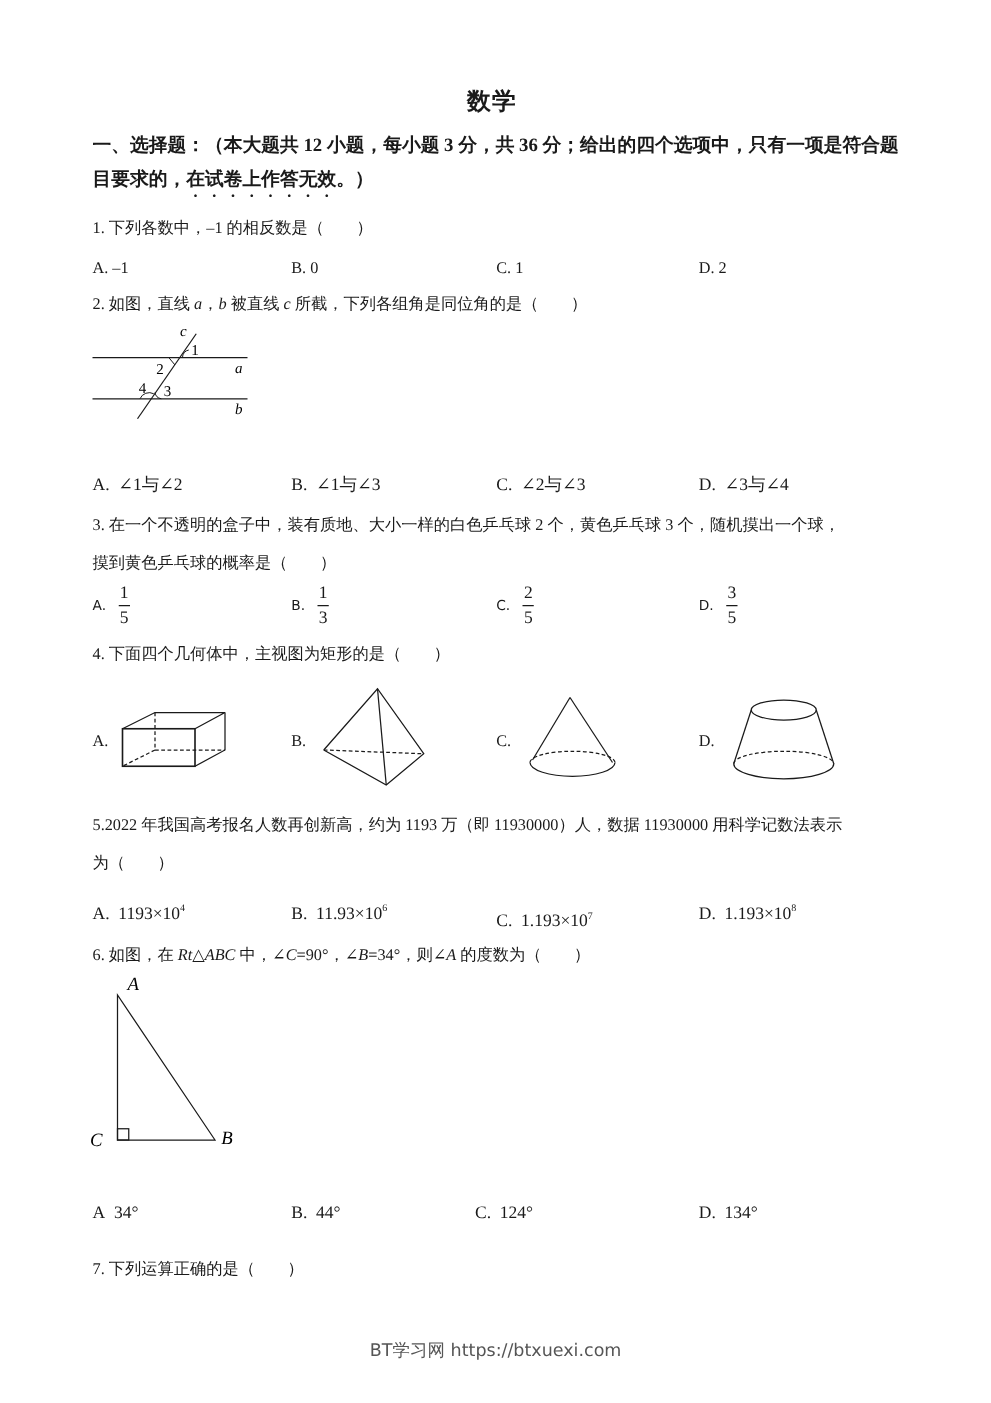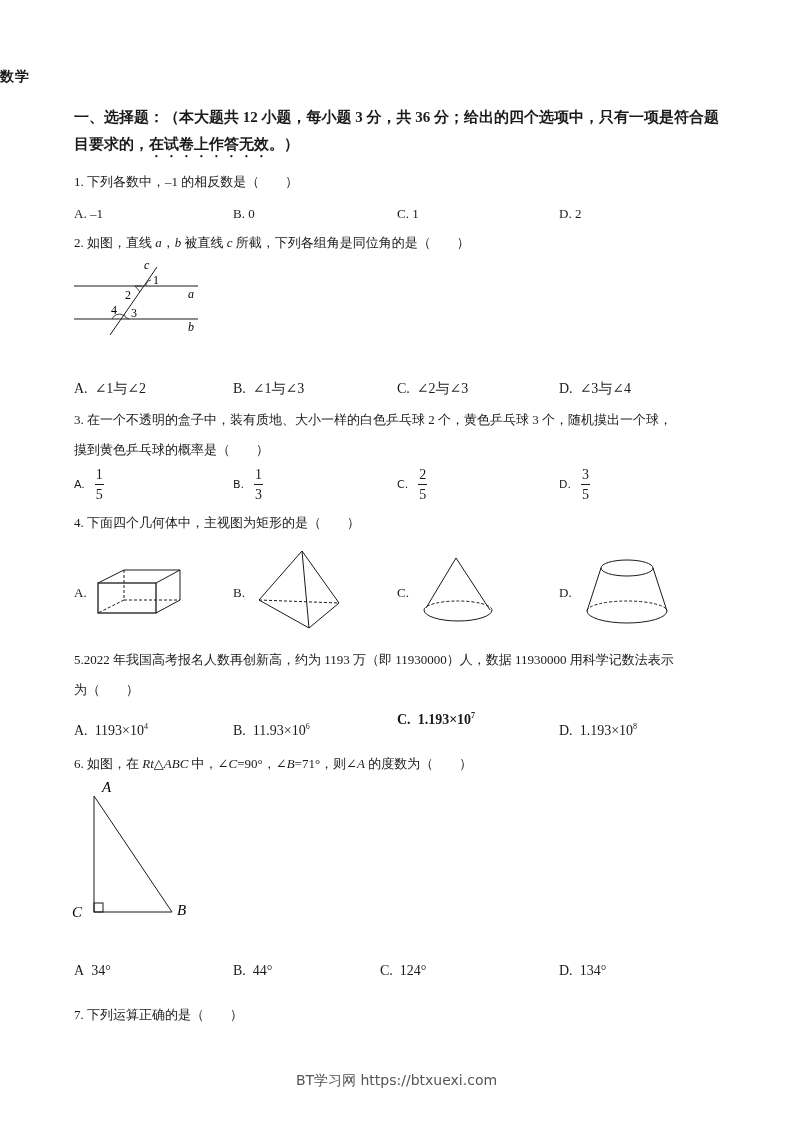--- a/index.html
+++ b/index.html
@@ -3,22 +3,22 @@
   <meta charset="utf-8">
   <style>
     html, body { margin: 0; padding: 0; background: #ffffff; }
     body {
       width: 793px; height: 1122px; position: relative; overflow: hidden;
       font-family: "Liberation Serif", "DejaVu Serif", serif;
       color: #1a1a1a;
     }
     .abs { position: absolute; }
     .title {
-      left: 0; width: 787px; top: 68px; text-align: left;
-      font-size: 14px; font-weight: bold; letter-spacing: 1px;
+      left: 0; width: 787px; top: 68px; text-align: center;
+      font-size: 19px; font-weight: bold; letter-spacing: 1px;
     }
     .section {
       left: 74px; width: 650px; font-size: 15px; font-weight: bold; line-height: 27px;
     }
     .dotted { text-emphasis: dot; -webkit-text-emphasis: dot; text-emphasis-position: under; margin-top: 21px; -webkit-text-emphasis-position: under; }
     .q { left: 74px; font-size: 13px; line-height: 18px; white-space: nowrap; }
     .opt { font-size: 13px; line-height: 18px; white-space: nowrap; }
     .opt-lg { font-size: 14px; }
     .frac { display: inline-flex; flex-direction: column; align-items: center; vertical-align: middle; margin-left: 10px; font-size: 14px; line-height: 16px; }
     .frac .num { border-bottom: 1px solid #1a1a1a; padding: 0 1px 1px; }
@@ -138,26 +138,26 @@
   <path d="M 7 56 A 40 10 0 0 1 87 56" fill="none" stroke="#1a1a1a" stroke-width="1" stroke-dasharray="3,2"></path>
 </svg>
 
 <div class="abs q" style="top:651px;">
   <span>5.</span><span>2022 年我国高考报名人数再创新高，约为 1193 万（即 11930000）人，数据 11930000 用科学记数法表示</span>
 </div>
 <div class="abs q" style="top:681px;">为（　　）</div>
 
 <div class="abs opt opt-lg" style="left:74px; top:718px;"><span>A.</span>&nbsp; <span>1193×10</span><sup>4</sup></div>
 <div class="abs opt opt-lg" style="left:233px; top:718px;"><span>B.</span>&nbsp; <span>11.93×10</span><sup>6</sup></div>
-<div class="abs opt opt-lg" style="left:397px; top:707px;font-weight:bold;"><span>C.</span>&nbsp; <span>1.193×10</span><sup>7</sup></div>
+<div class="abs opt opt-lg" style="left:397px; top:724px;"><span>C.</span>&nbsp; <span>1.193×10</span><sup>7</sup></div>
 <div class="abs opt opt-lg" style="left:559px; top:718px;"><span>D.</span>&nbsp; <span>1.193×10</span><sup>8</sup></div>
 
 <div class="abs q" style="top:755px;">
   <span>6.</span>
-  <span>如图，在 </span><span class="ital">Rt△ABC</span><span> 中，∠</span><span class="ital">C</span><span>=90°，∠</span><span class="ital">B</span><span>=71°，则∠</span><span class="ital">A</span><span> 的度数为（　　）</span>
+  <span>如图，在 </span><span class="ital">Rt△ABC</span><span> 中，∠</span><span class="ital">C</span><span>=90°，∠</span><span class="ital">B</span><span>=34°，则∠</span><span class="ital">A</span><span> 的度数为（　　）</span>
 </div>
 
 <svg style="left:60px; top:775px;" width="160" height="150">
   <polygon points="34,21 34,137 112,137" fill="none" stroke="#1a1a1a" stroke-width="1"></polygon>
   <rect x="34" y="128" width="9" height="9" fill="none" stroke="#1a1a1a" stroke-width="1"></rect>
   <text x="42" y="17" font-size="15" font-style="italic">A</text>
   <text x="12" y="142" font-size="15" font-style="italic">C</text>
   <text x="117" y="140" font-size="15" font-style="italic">B</text>
 </svg>
 

